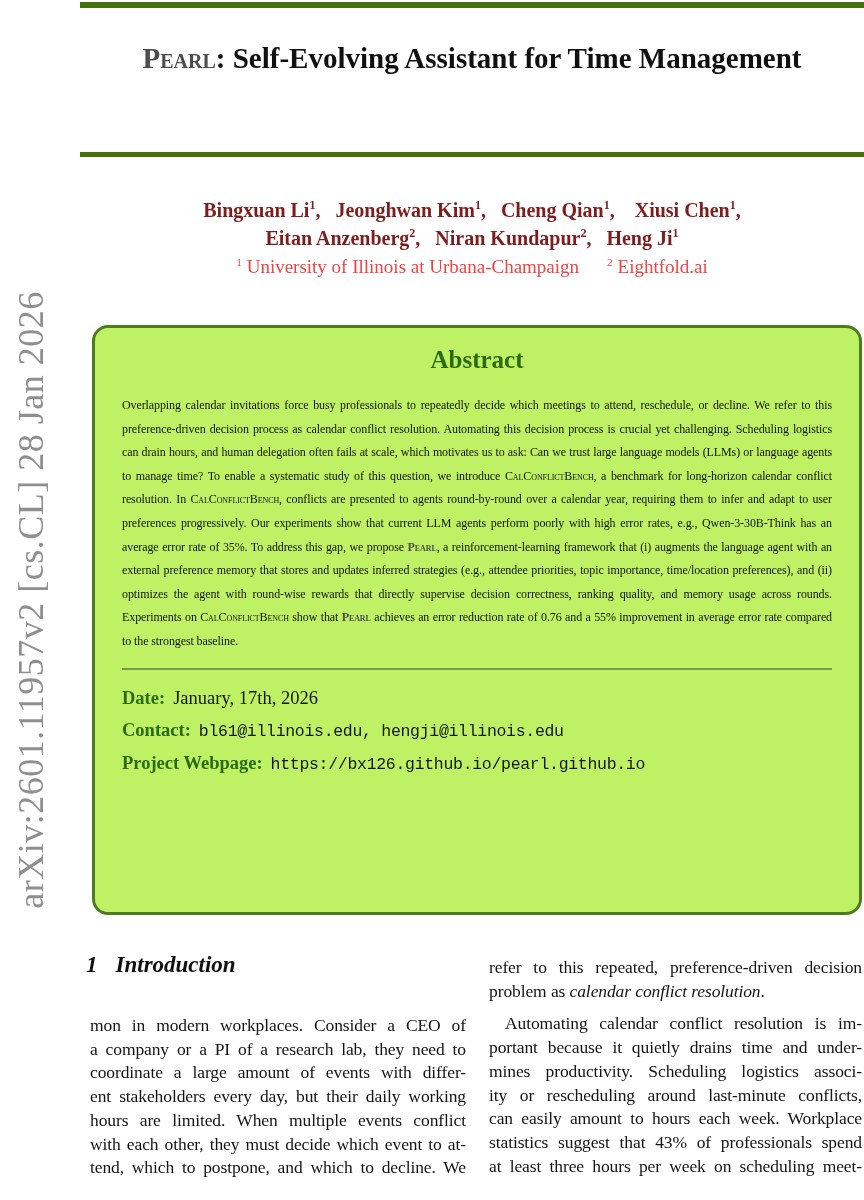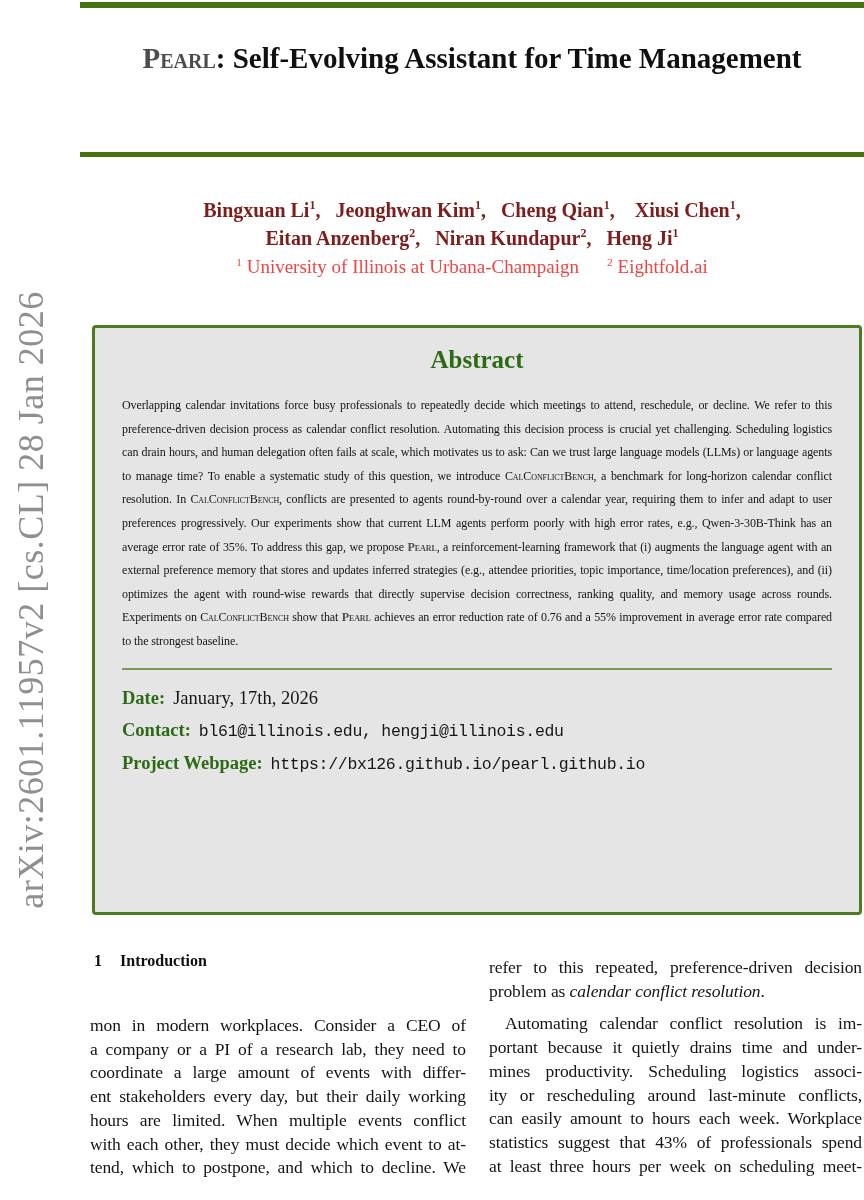--- a/index.html
+++ b/index.html
@@ -30,41 +30,41 @@
   }
   .affiliations{
     position:absolute;top:256px;left:80px;right:0;text-align:center;
     font-size:19px;color:#ef4444;
   }
   .seg-sup{vertical-align:super;font-size:0.6em;line-height:0;}
   .seg-gapw{display:inline-block;width:28px;}
   
   .abstract-box{
     position:absolute;top:325px;left:92px;width:770px;height:590px;
-    box-sizing:border-box;border:3px solid #4c7c1d;border-radius:4px;
-    background:#e5e5e5;overflow:hidden;
+    box-sizing:border-box;border:3px solid #4c7c1d;border-radius:16px;
+    background:#bef264;overflow:hidden;
   }
   .abstract-heading{
     margin-top:18px;text-align:center;font-weight:bold;font-size:25px;color:#2d6a16;
   }
   .abstract-text{
     margin:20px 27px 0 27px;text-align:justify;
     font-size:12px;line-height:23.6px;letter-spacing:-0.1px;color:#141414;
   }
   .seg-sc{font-variant:small-caps;}
   .seg-pearl{font-variant:small-caps;font-weight:bold;color:#4d4d4d;}
   .seg-i{font-style:italic;}
   .abs-divider{margin:14px 27px 16px 27px;border:none;border-top:2px solid #7b9851;}
   .meta-row{margin:0 27px 7px 27px;font-size:18.5px;line-height:25px;}
   .meta-label{font-weight:bold;color:#2d6a16;margin-right:8px;}
   .meta-mono{font-family:"Liberation Mono","DejaVu Sans Mono",monospace;font-size:16.5px;letter-spacing:-0.3px;margin-top:21px;}
   
   .section-heading{
-    position:absolute;top:952px;left:94px;
-    font-weight:bold;font-size:16px;color:#101010;
+    position:absolute;top:952px;left:86px;
+    font-weight:bold;font-size:23px;color:#101010;font-style:italic;
   }
   .section-number{margin-right:18px;}
   .col{position:absolute;font-size:17.5px;line-height:23.7px;letter-spacing:-0.1px;color:#141414;}
   .col-left{top:1014px;left:90px;width:376px;}
   .col-right{top:956px;left:489px;width:373px;}
   .jline{text-align-last:justify;white-space:nowrap;overflow:hidden;}
   .endpar .jline:last-child{text-align-last:left;}
   .indent-first .jline:first-child{text-indent:16px;}
   .par{margin:0 0 9px 0;}
 </style>

